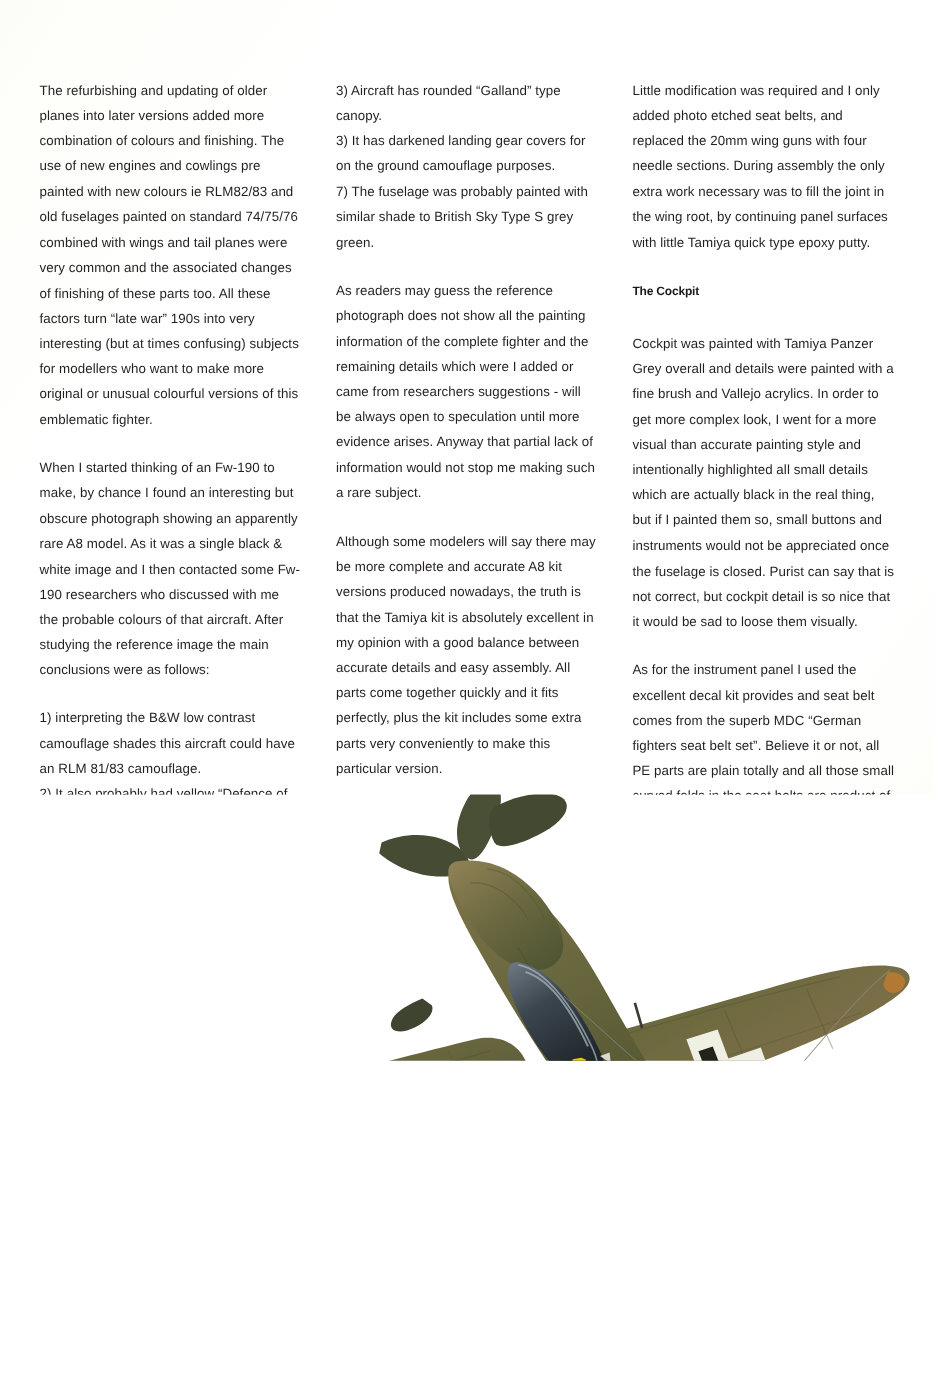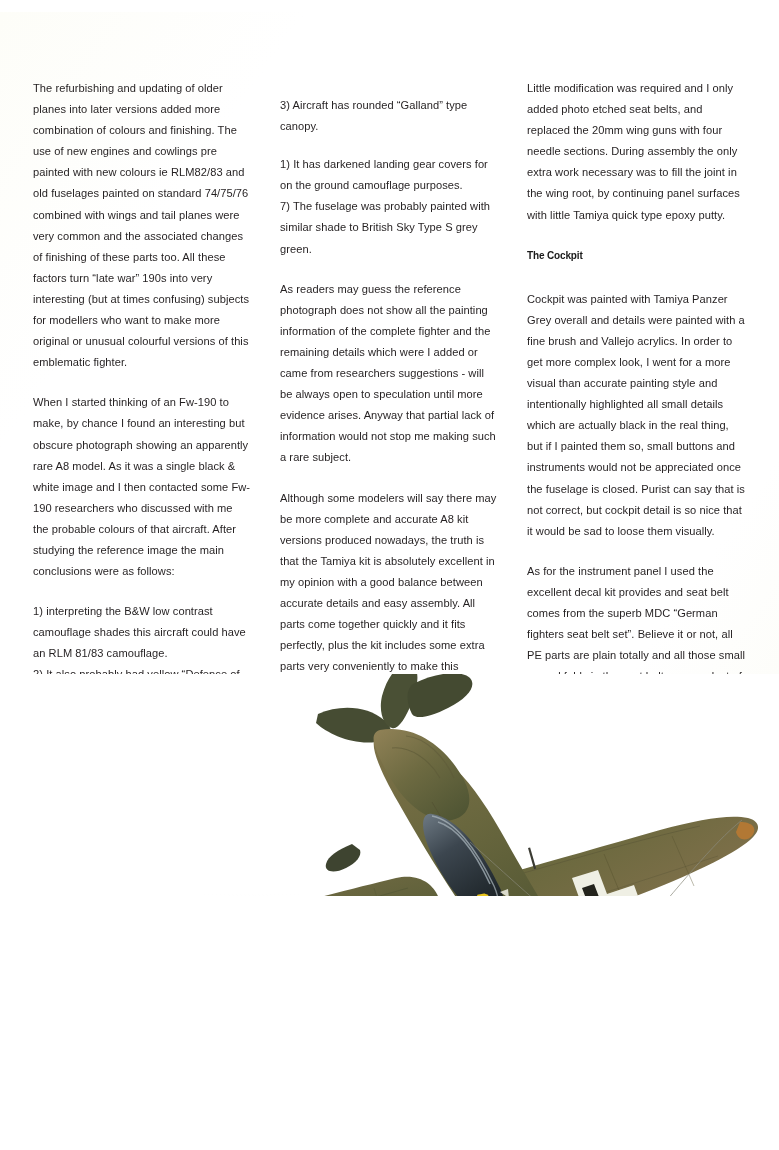--- a/index.html
+++ b/index.html
@@ -9,21 +9,21 @@
   body {
     width: 779px;
     height: 1150px;
     background: #ffffff;
     font-family: "Liberation Sans", sans-serif;
     overflow: hidden;
     position: relative;
   }
   #page {
     position: absolute;
-    left: 0; top: 12px;
+    left: 0; top: 0;
     width: 779px;
     height: 884px;
     background: linear-gradient(125deg, #fdfdf8 0%, #ffffff 22%, #ffffff 78%, #fbfbf4 100%);
     overflow: hidden;
     text-decoration: underline;
   }
   
   #article {
     position: absolute;
     left: 33px;
@@ -39,21 +39,21 @@
   }
   .para {
     font-size: 11.1px;
     line-height: 21.1px;
     color: #231f20;
     letter-spacing: 0.06px;
     margin: 0 0 19px 0;
     text-align: left;
     -webkit-font-smoothing: antialiased;
   }
-  .para.tight { margin-bottom: 0; margin-top: 17px; }
+  .para.tight { margin-bottom: 0; }
   .heading {
     font-size: 10px;
     line-height: 21px;
     font-weight: bold;
     color: #1a1a1a;
     letter-spacing: -0.15px;
     margin: 9px 0 23px 0;
   }
   
   #page-number {
@@ -90,21 +90,21 @@
 
     <div class="column">
       <p class="para">The refurbishing and updating of older planes into later versions added more combination of colours and finishing. The use of new engines and cowlings pre painted with new colours ie RLM82/83 and old fuselages painted on standard 74/75/76 combined with wings and tail planes were very common and the associated changes of finishing of these parts too. All these factors turn “late war” 190s into very interesting (but at times confusing) subjects for modellers who want to make more original or unusual colourful versions of this emblematic fighter.</p>
       <p class="para">When I started thinking of an Fw-190 to make, by chance I found an interesting but obscure photograph showing an apparently rare A8 model. As it was a single black &amp; white image and I then contacted some Fw-190 researchers who discussed with me the probable colours of that aircraft.  After studying the reference image the main conclusions were as follows:</p>
       <p class="para tight">1) interpreting the B&amp;W low contrast camouflage shades this aircraft could have an RLM 81/83 camouflage.</p>
       <p class="para">2) It also probably had yellow “Defence of the Reich” fuselage band and numbers belonging to JG11.</p>
     </div>
 
     <div class="column">
       <p class="para tight">3) Aircraft has rounded “Galland” type canopy.</p>
-      <p class="para tight">1) It has darkened landing gear covers for on the ground camouflage purposes.</p>
+      <p class="para tight">3) It has darkened landing gear covers for on the ground camouflage purposes.</p>
       <p class="para">7) The fuselage was probably painted with similar shade to British Sky Type S grey green.</p>
       <p class="para">As readers may guess the reference photograph does not show all the painting information of the complete fighter and the remaining details which were I added or came from researchers suggestions - will be always open to speculation until more evidence arises. Anyway that partial lack of information would not stop me making such a rare subject.</p>
       <p class="para">Although some modelers will say there may be more complete and accurate A8 kit versions produced nowadays, the truth is that the Tamiya kit is absolutely excellent in my opinion with a good balance between accurate details and easy assembly. All parts come together quickly and it fits perfectly, plus the kit includes some extra parts very conveniently to make this particular version.</p>
     </div>
 
     <div class="column">
       <p class="para">Little modification was required and I only added photo etched seat belts, and replaced the 20mm wing guns with four needle sections. During assembly the only extra work necessary was to fill the joint in the wing root, by continuing panel surfaces with little Tamiya quick type epoxy putty.</p>
       <h2 class="heading">The Cockpit</h2>
       <p class="para">Cockpit was painted with Tamiya Panzer Grey overall and details were painted with a fine brush and Vallejo acrylics. In order to get more complex look, I went for a more visual than accurate painting style and intentionally highlighted all small details which are actually black in the real thing, but if I painted them so, small buttons and instruments would not be appreciated once the fuselage is closed. Purist can say that is not correct, but cockpit detail is so nice that it would be sad to loose them visually.</p>
       <p class="para">As for the instrument panel I used the excellent decal kit provides and seat belt comes from the superb MDC  “German fighters seat belt set”. Believe it or not, all PE parts are plain totally and all those small curved folds in the seat belts are product of one interesting –but tricky- 3D visual effect using a lights &amp; shadows painting style.</p>

